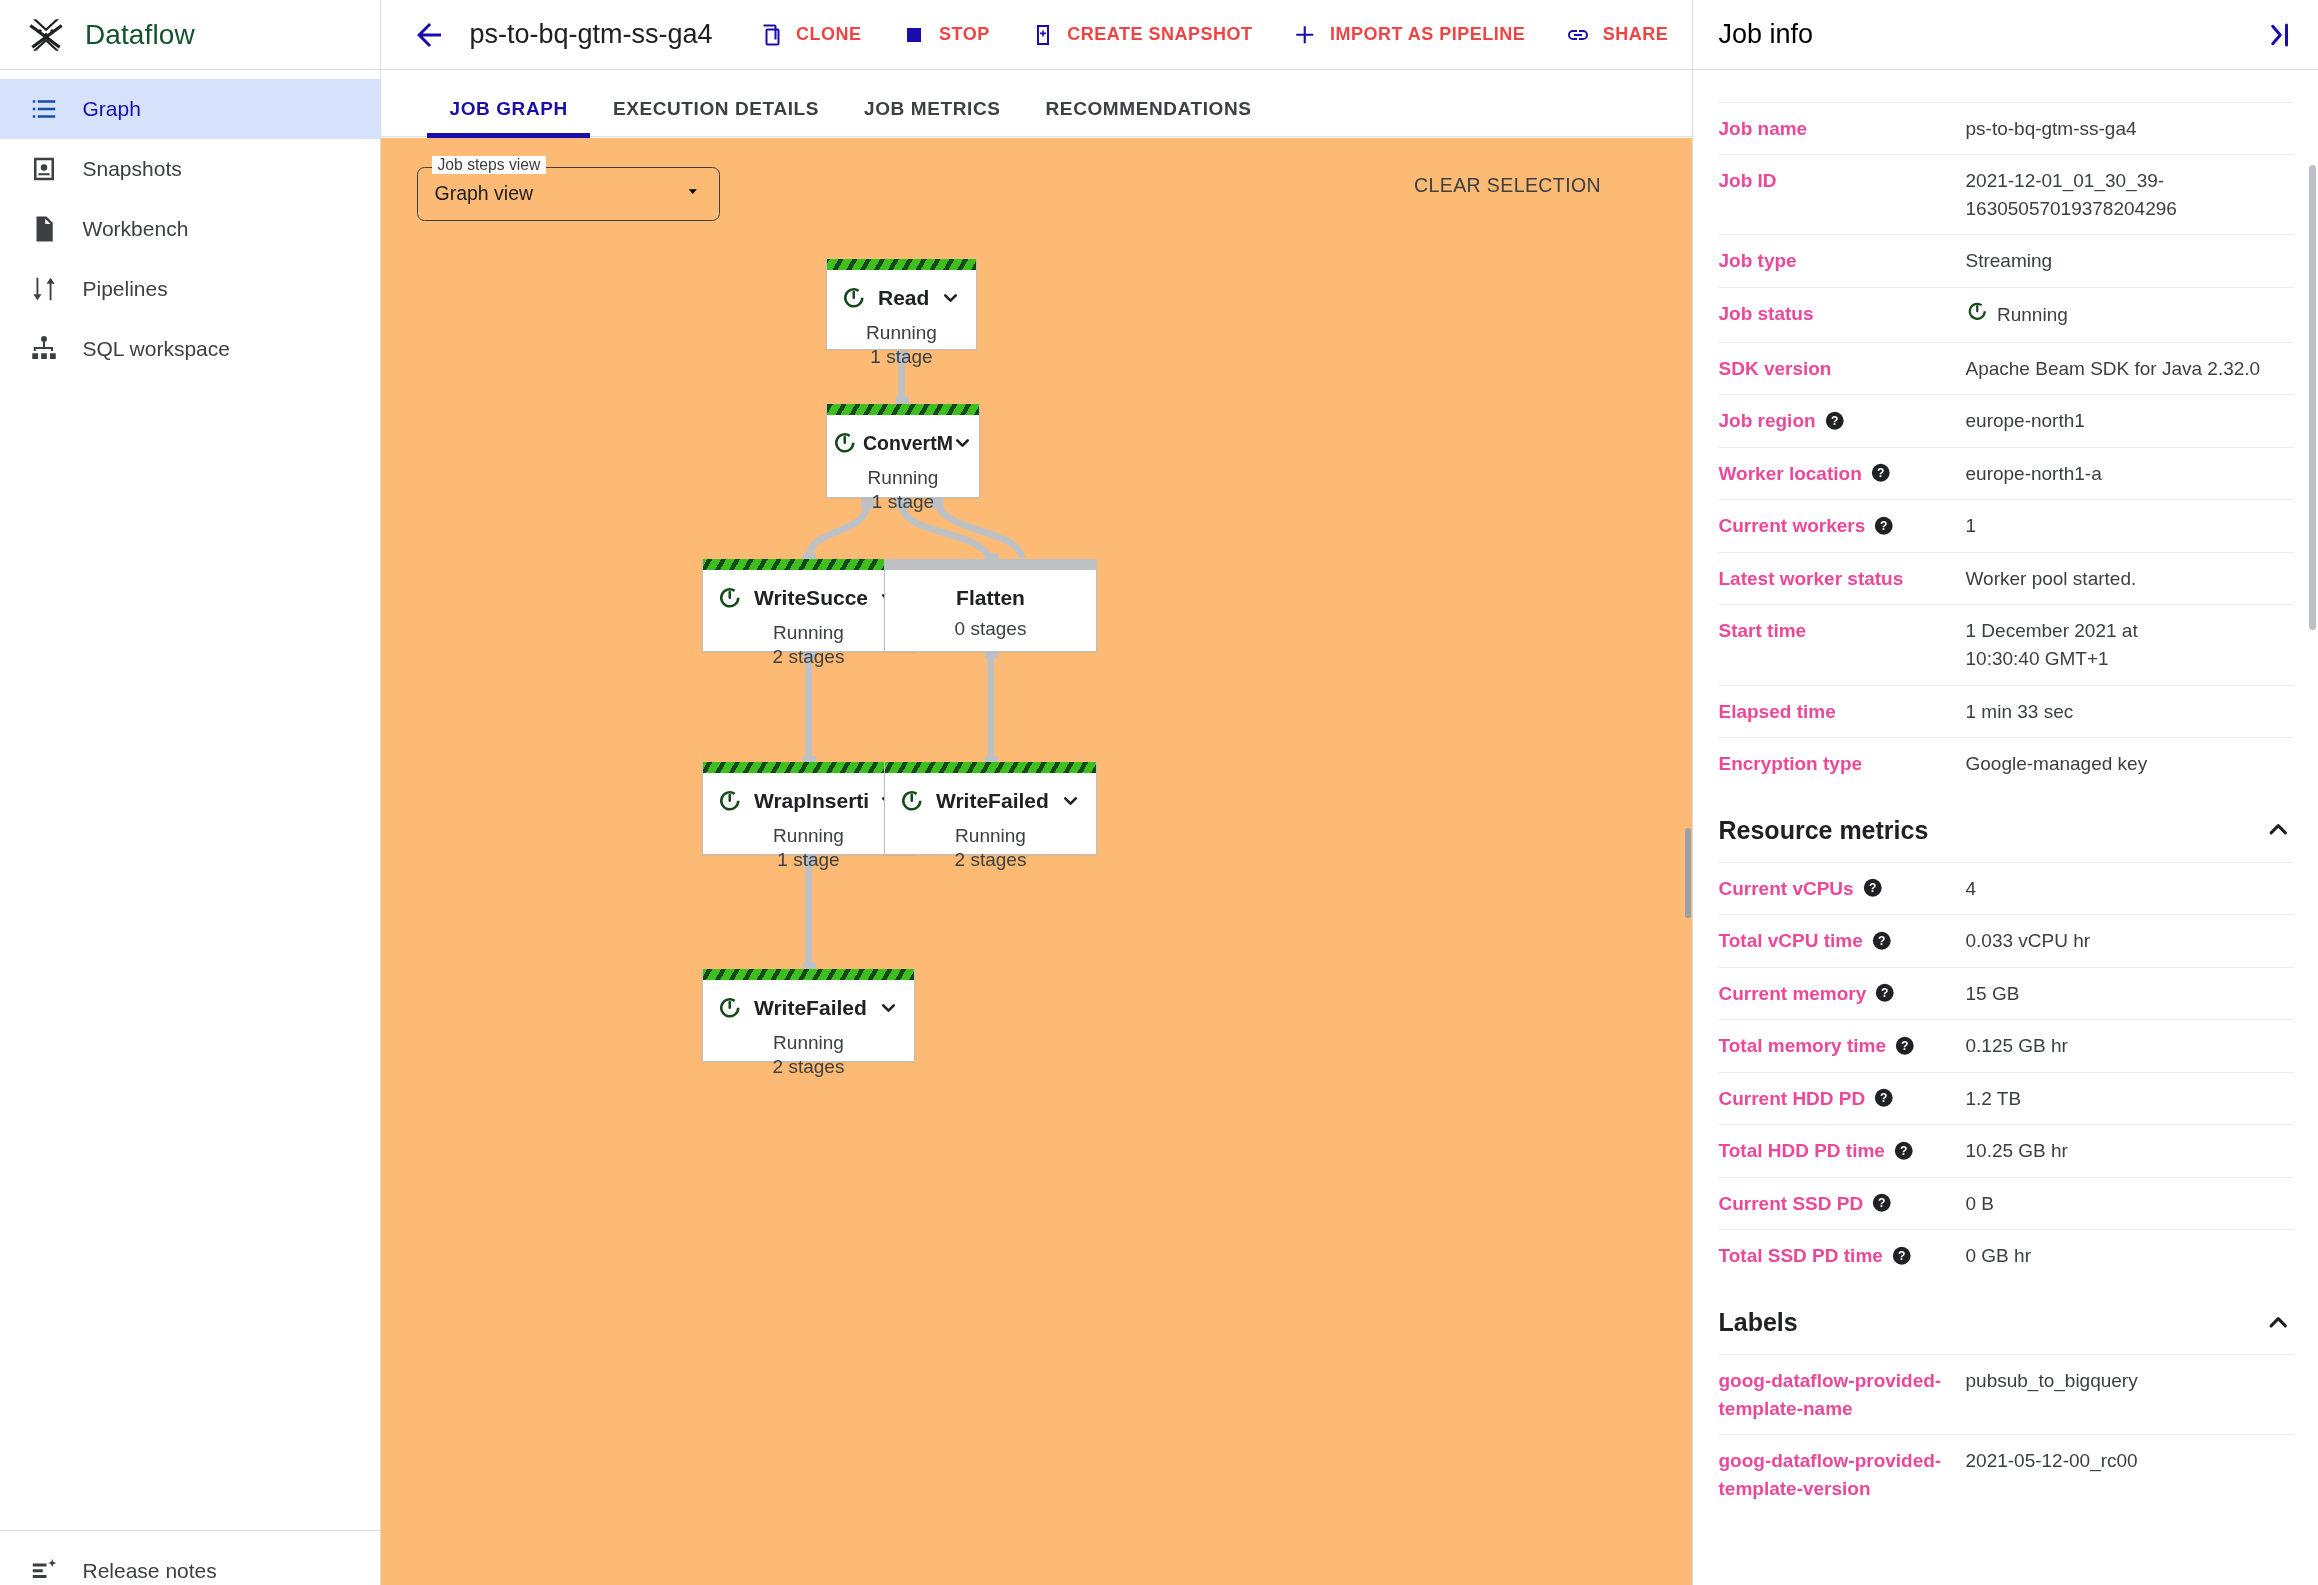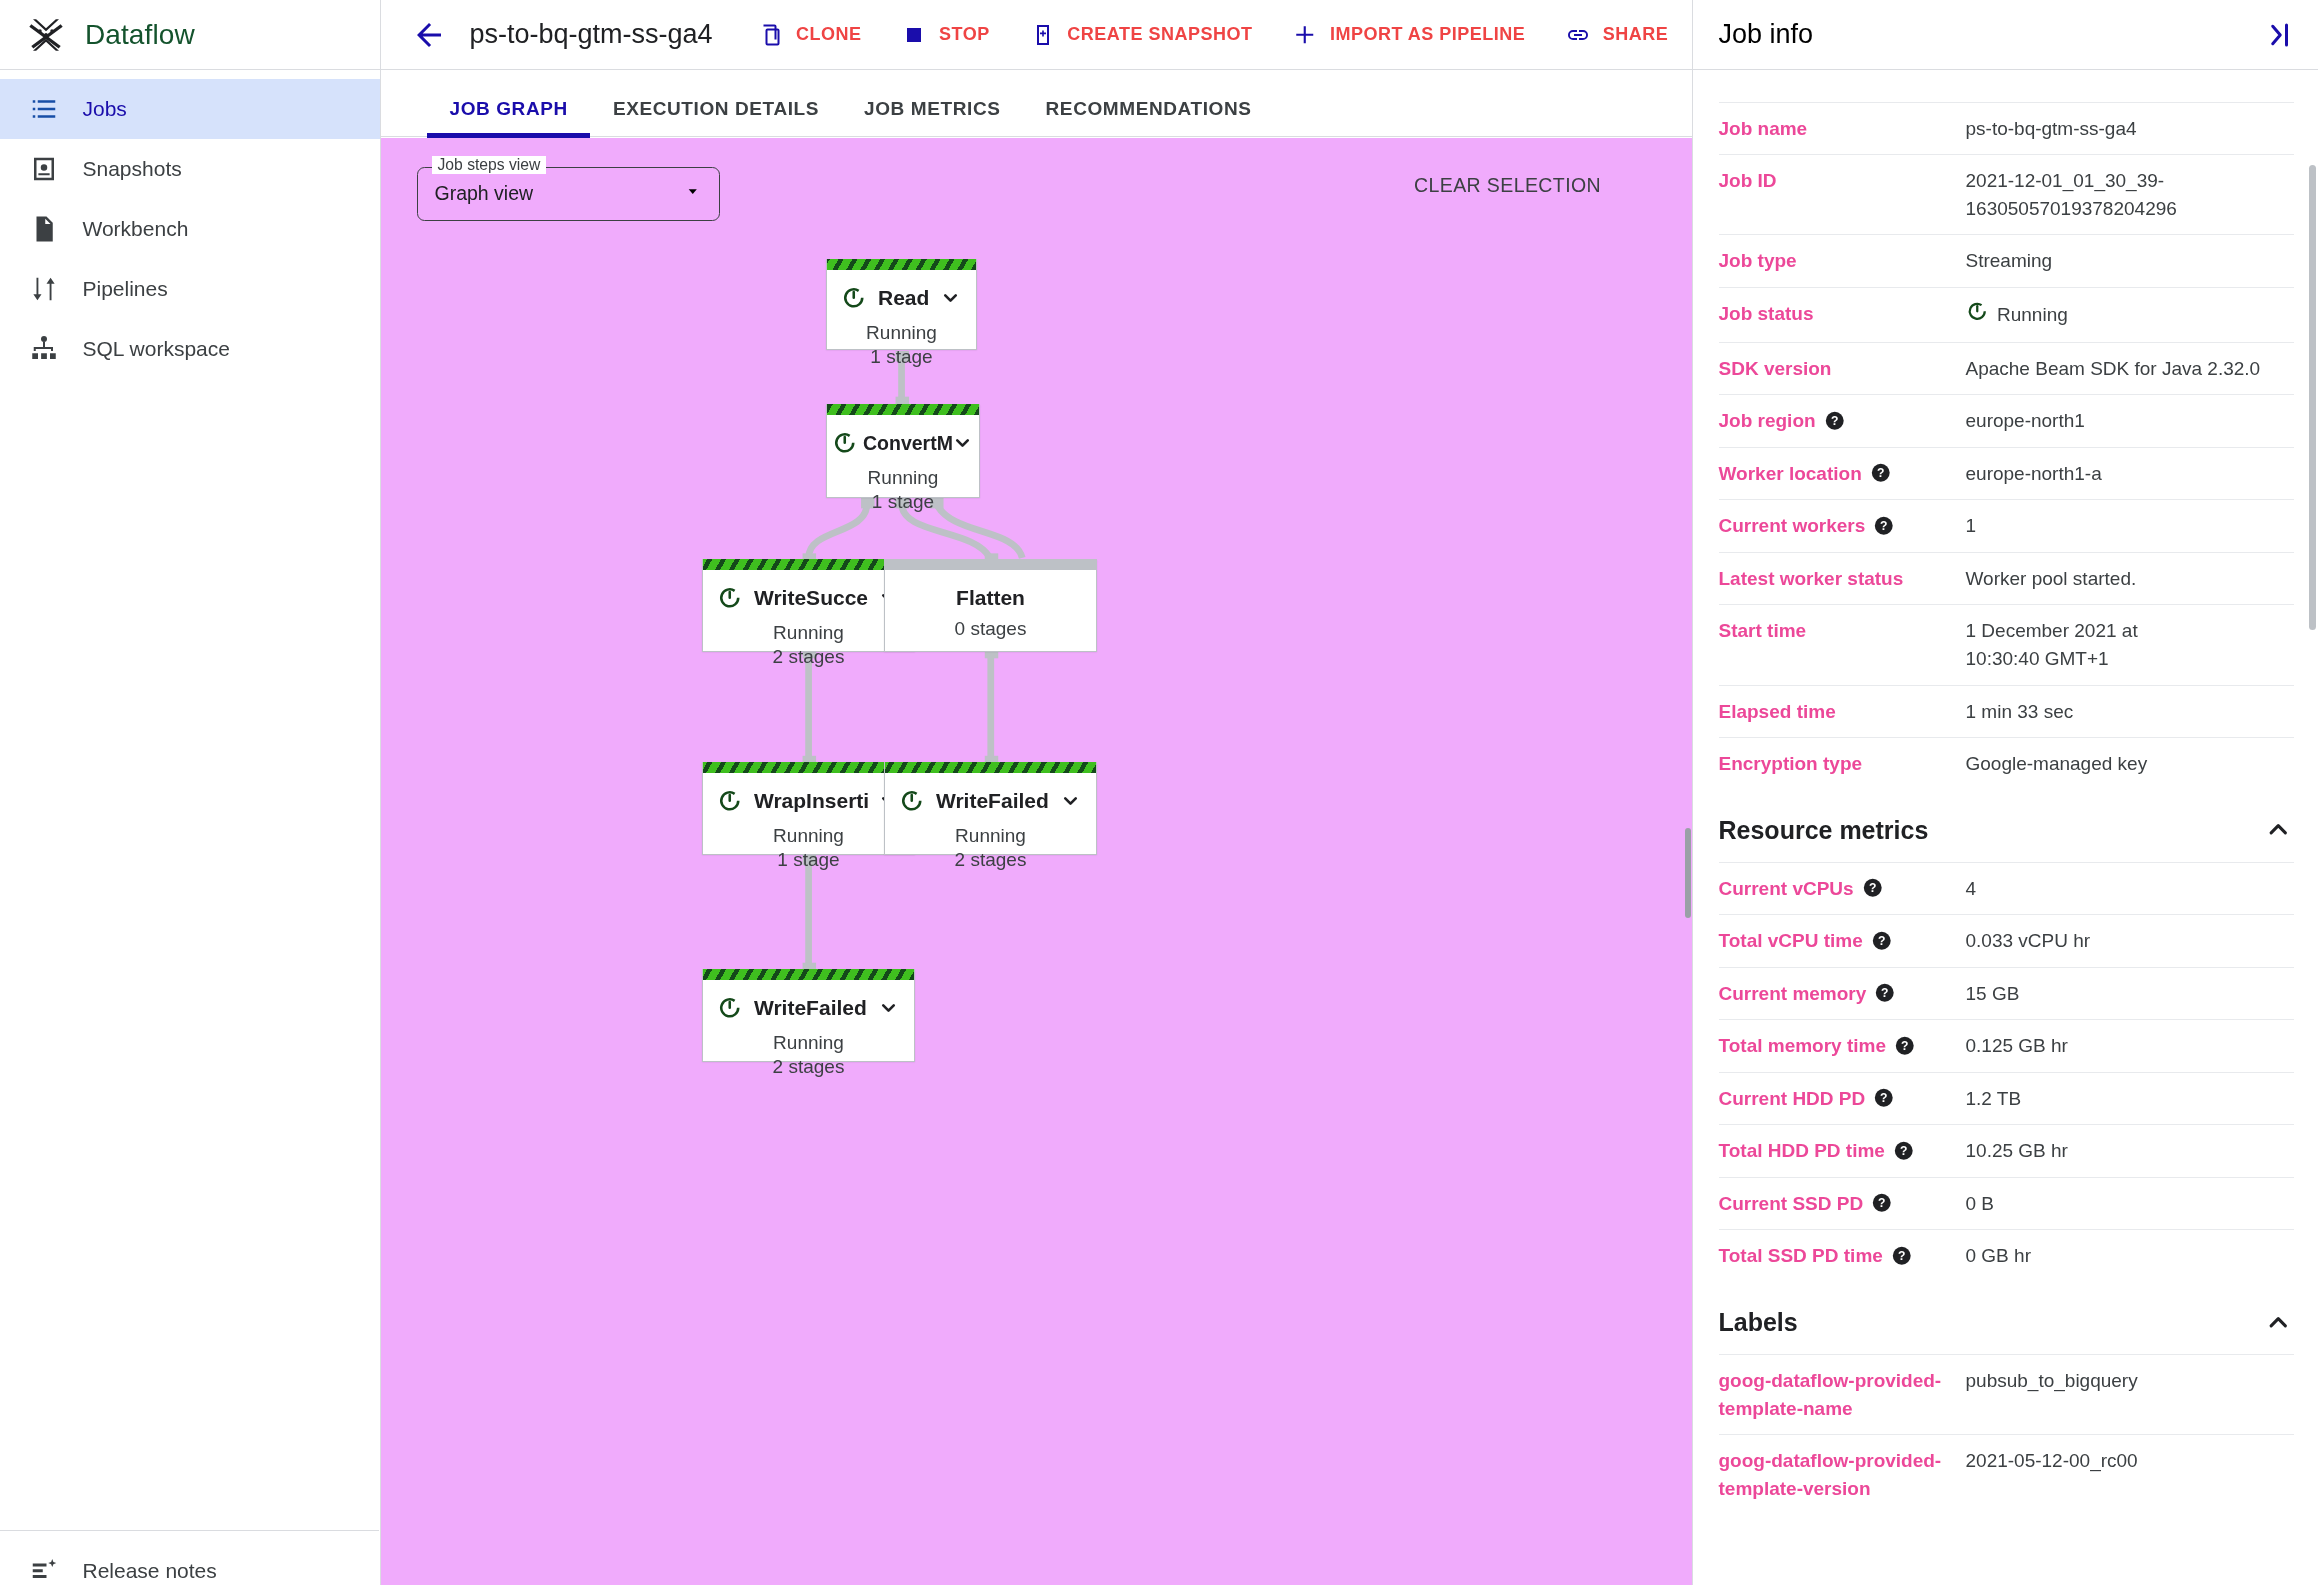--- a/index.html
+++ b/index.html
@@ -76,21 +76,21 @@
   }
   .tab.active { color: #1a0dab; }
   .tab.active::after {
     content:''; position:absolute; left:0; right:0; bottom:-1.5px;
     height:4.5px; background:#1a0dab;
   }
 
   
   .canvas {
     position: absolute; left: 381px; top: 138px;
-    width: 1311px; height: 1447px; background: #f0abfc; overflow: hidden;
+    width: 1311px; height: 1447px; background: #fdba74; overflow: hidden;
   }
   .stepsview {
     position: absolute; left: 36px; top: 28.5px; width: 303px; height: 54px;
     border: 1.5px solid #3c4043; border-radius: 7.5px;
     display: flex; align-items: center; padding: 0 16.5px;
     font-size: 19.5px; color: #202124; cursor: pointer;
   }
   .stepsview .legend {
     position: absolute; top: -12px; left: 13.5px; background: #fff;
     padding: 0 6px; font-size: 15.7px; color: #3c4043;
@@ -199,21 +199,21 @@
     </div>
 
     <div class="navlist">
 
       <div class="navitem active">
         <span class="navicon">
           <svg viewBox="0 0 24 24" width="30" height="30">
               <path d="M3 5h2v2H3V5zm0 6h2v2H3v-2zm0 6h2v2H3v-2zM7 5h14v2H7V5zm0 6h14v2H7v-2zm0 6h14v2H7v-2z"></path>
             </svg>
         </span>
-        <span class="navlabel">Jobs</span>
+        <span class="navlabel">Graph</span>
       </div>
 
       <div class="navitem">
         <span class="navicon">
           <svg viewBox="0 0 24 24" width="30" height="30">
               <path d="M4 3h16v18H4V3zm2 2v14h12V5H6zm6 3.2a2.6 2.6 0 1 1 0 5.2 2.6 2.6 0 0 1 0-5.2zM7.5 15.4h9V17h-9v-1.6z"></path>
             </svg>
         </span>
         <span class="navlabel">Snapshots</span>
       </div>

